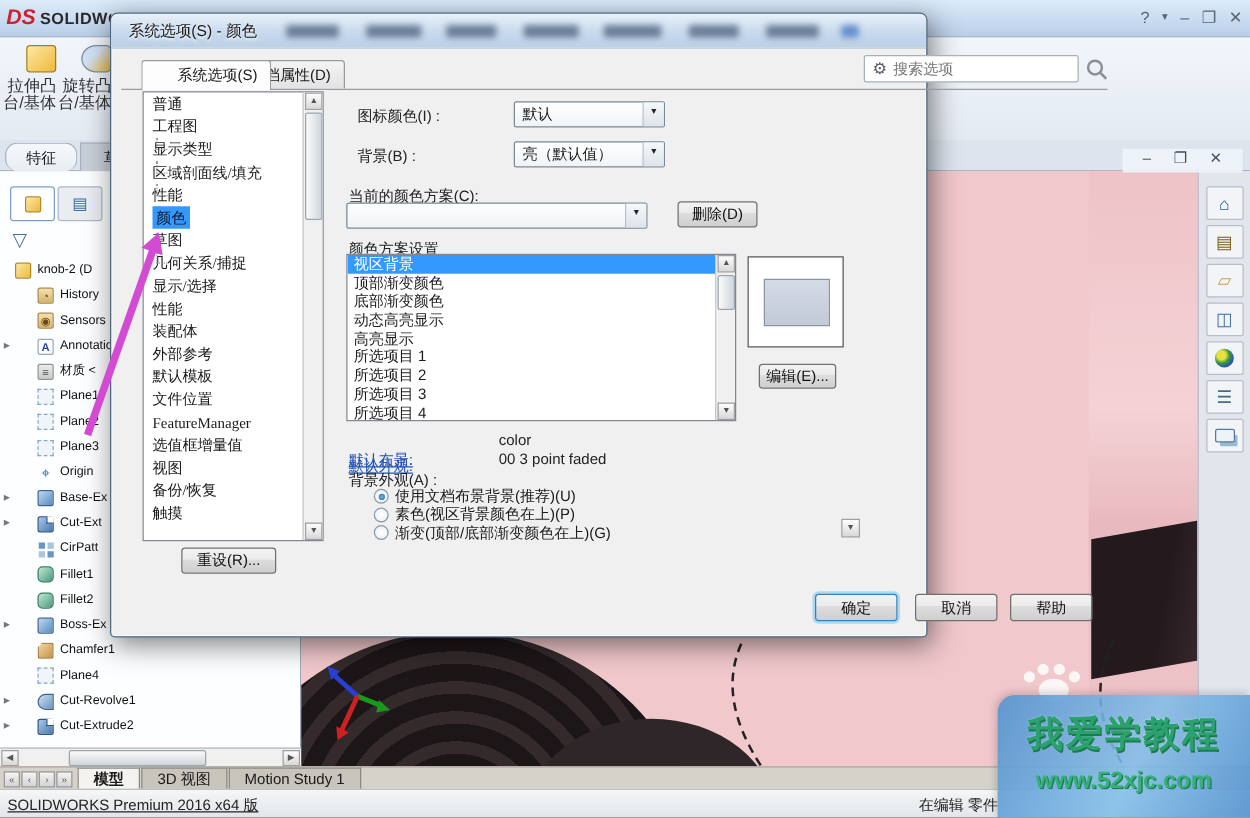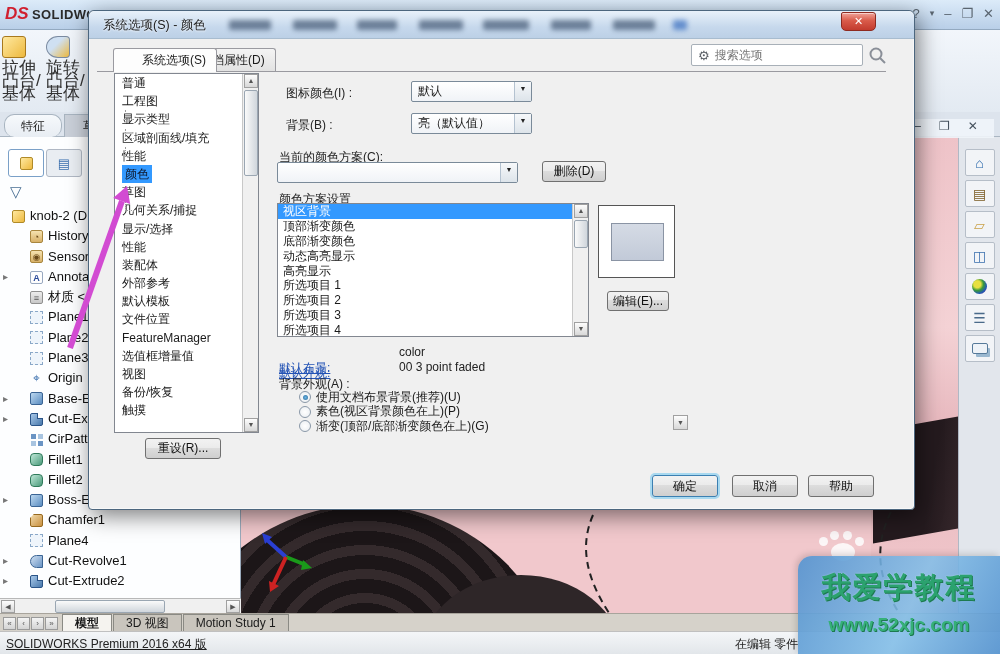--- a/index.html
+++ b/index.html
@@ -7,41 +7,41 @@
   .stage{position:relative;width:1000px;height:654px;overflow:hidden;background:#e8ecf1;font-size:12px;color:#1a1a1a;}
 
   
   .titlebar{position:absolute;left:0;top:0;width:1000px;height:30px;background:linear-gradient(#dcebf9,#b9cfe8);border-bottom:1px solid #93a9c0;}
   .brand{position:absolute;left:5px;top:4px;width:84px;height:22px;overflow:hidden;white-space:nowrap;}
   .brand .ds{color:#d01f2f;font-style:italic;font-weight:bold;font-size:17px;}
   .brand .sw{font-weight:bold;font-size:13px;color:#2a2a2a;letter-spacing:.4px;}
   .win-controls{position:absolute;right:6px;top:6px;display:flex;gap:10px;color:#5a6570;font-size:13px;}
   .win-controls span{cursor:default;}
   .toolbar{position:absolute;left:0;top:30px;width:1000px;height:82px;background:linear-gradient(#f2f6fb,#e3eaf2);}
-  .tb-btn{position:absolute;top:4px;width:43px;height:74px;text-align:left;font-size:17px;line-height:13px;color:#333;}
+  .tb-btn{position:absolute;top:4px;width:43px;height:74px;text-align:right;font-size:13px;line-height:13px;color:#333;}
   .tb-icon{display:inline-block;width:24px;height:22px;margin:2px auto 2px;border:1px solid #a8791e;border-radius:3px;}
   .tb-icon.extrude{background:linear-gradient(135deg,#ffe9a0,#edb93f);}
   .tb-icon.revolve{background:linear-gradient(135deg,#cfe0f2 40%,#edb93f);border-radius:50% 4px 4px 50%;border-color:#7a8aa0;}
   .ribbon-tabs{position:absolute;left:0;top:112px;width:1000px;height:25px;background:#dde4ed;border-bottom:1px solid #aab6c2;}
   .rtab{position:absolute;top:2px;height:23px;line-height:22px;text-align:center;border:1px solid #a8b4c0;border-bottom:none;background:linear-gradient(#f6f9fc,#e8edf3);}
   .rtab.t1{left:4px;width:58px;border-radius:10px;}
   .rtab.t2{left:64px;width:62px;background:#c9cfd8;}
 
   
   .left-panel{position:absolute;left:0;top:137px;width:241px;height:461px;background:#fdfeff;border-right:1px solid #9aaabb;}
   .fm-tab{position:absolute;top:12px;width:36px;height:28px;border:1px solid #7aa0c8;background:#fff;border-radius:3px;display:flex;align-items:center;justify-content:center;}
   .fm-tab.second{left:46px;border-color:#b0b8c4;background:#e9edf2;}
   .fm-tab.first{left:8px;}
   .funnel{position:absolute;left:10px;top:46px;font-size:15px;color:#4a6f94;}
   .ftree{position:absolute;left:0;top:69px;width:240px;height:392px;overflow:hidden;}
   .ftree-row{position:relative;height:20.3px;line-height:20.3px;padding-left:30px;display:flex;align-items:center;white-space:nowrap;}
   .ftree-row.root{padding-left:12px;}
   .twisty{position:absolute;left:3px;top:0;width:12px;color:#777;font-size:10px;}
   .twisty::after{content:"▸";}
-  .flabel{margin-left:5px;font-size:13px;color:#111;}
+  .flabel{margin-left:5px;font-size:10px;color:#111;}
   .ficon{width:13px;height:13px;border-radius:2px;display:inline-block;flex:none;position:relative;font-size:9px;line-height:12px;text-align:center;}
   .ficon.part{background:linear-gradient(135deg,#ffe9a0,#edb93f);border:1px solid #b08a28;}
   .ficon.folder-history,.ficon.folder-sensor{background:linear-gradient(#f5e2b0,#d8b168);border:1px solid #a8863e;color:#6a4a1a;}
   .ficon.folder-history::after{content:"◔";}
   .ficon.folder-sensor::after{content:"◉";}
   .ficon.folder-annot{background:#fdfdfd;border:1px solid #98a8c0;color:#2a4a9a;font-weight:bold;}
   .ficon.folder-annot::after{content:"A";}
   .ficon.material{background:linear-gradient(#ececec,#c8c8c8);border:1px solid #909090;color:#555;}
   .ficon.material::after{content:"≡";}
   .ficon.plane{background:rgba(200,220,240,.25);border:1px dashed #8aa8c8;border-radius:0;}
@@ -87,38 +87,38 @@
   .model-tabs{position:absolute;left:0;top:613px;width:1000px;height:18px;background:#d6d2ca;border-top:1px solid #a8a49c;display:flex;align-items:flex-end;}
   .nav-btns{display:flex;gap:1px;margin:0 4px 1px 3px;}
   .nav-btns span{width:13px;height:13px;background:linear-gradient(#f4f4f4,#d4d4d4);border:1px solid #9a9a9a;font-size:8px;line-height:11px;text-align:center;color:#555;}
   .mtab{height:17px;line-height:16px;padding:0 12px;border:1px solid #8a8a84;border-bottom:none;background:#c9c5bd;margin-right:1px;font-size:12px;}
   .mtab.active{background:#f5f3ef;font-weight:bold;}
   .statusbar{position:absolute;left:0;top:631px;width:1000px;height:23px;background:linear-gradient(#f4f6f8,#e2e6ea);border-top:1px solid #c0c0c0;}
   .status-left{position:absolute;left:6px;top:4px;color:#222;text-decoration:underline;}
   .status-right{position:absolute;left:735px;top:4px;color:#222;}
 
   
-  .dialog{position:absolute;left:88px;top:10px;width:827px;height:500px;background:#f0f0f0;border:1px solid #4c667e;border-radius:6px 6px 4px 4px;box-shadow:3px 6px 22px rgba(0,0,0,.5),inset 0 0 0 1px rgba(255,255,255,.55);z-index:40;}
+  .dialog{position:absolute;left:88px;top:10px;width:654px;height:500px;background:#f0f0f0;border:1px solid #4c667e;border-radius:6px 6px 4px 4px;box-shadow:3px 6px 22px rgba(0,0,0,.5),inset 0 0 0 1px rgba(255,255,255,.55);z-index:40;}
   .dlg-titlebar{position:absolute;left:0;top:0;width:100%;height:28px;background:linear-gradient(#e8f1fa,#c6d8ec 60%,#bcd0e6);border-radius:6px 6px 0 0;border-bottom:1px solid #a8bccf;overflow:hidden;}
   .dlg-title{position:absolute;left:14px;top:6px;font-size:12.5px;color:#1a1a1a;text-shadow:0 1px 2px rgba(255,255,255,.9);}
   .blur-blob{position:absolute;top:9px;height:10px;background:#1f3553;opacity:.55;filter:blur(2.5px);border-radius:2px;}
   .blur-blob.b8{background:#3a6fc0;opacity:.7;}
   .dlg-close{position:absolute;left:752px;top:1px;width:35px;height:19px;background:linear-gradient(#f0a399,#d95b4a 45%,#c23b2e);border:1px solid #8e2a20;border-radius:2px 3px 5px 5px;color:#fff;font-weight:bold;font-size:11px;text-align:center;line-height:17px;box-shadow:inset 0 1px 0 rgba(255,255,255,.5);}
   .dlg-tab{position:absolute;top:37px;height:23px;line-height:22px;padding:0 10px;border:1px solid #9a9aa0;border-bottom:none;background:linear-gradient(#f4f4f4,#e2e2e2);border-radius:3px 3px 0 0;font-size:12px;}
   .dlg-tab.active{background:#fdfdfd;height:24px;z-index:2;padding-left:28px;}
   .dlg-tabline{position:absolute;left:8px;top:60px;width:789px;height:0;border-top:1px solid #9a9aa0;}
   .dlg-search{position:absolute;left:602px;top:33px;width:172px;height:22px;background:#fff;border:1px solid #a8b0b8;border-radius:2px;display:flex;align-items:center;padding:0 6px;gap:5px;color:#777;}
   .dlg-search .gear{color:#5a5f66;font-size:13px;}
   .mag{position:absolute;left:780px;top:36px;}
 
   .opt-tree{position:absolute;left:25px;top:62px;width:145px;height:360px;background:#fff;border:1px solid #828790;overflow:hidden;}
   .opt-row{height:18.2px;line-height:18.2px;padding-left:7px;white-space:nowrap;font-size:12px;}
   .opt-row.indent{position:relative;}
   .opt-row.indent::before{content:"";position:absolute;left:10px;top:0;width:8px;height:9px;border-left:1px dotted #9a9a9a;border-bottom:1px dotted #9a9a9a;}
-  .opt-row .lbl{display:inline-block;}
+  .opt-row .lbl{display:inline-block;font-family:Liberation Serif, serif;}
   .opt-row.selected .lbl{background:#3399ff;color:#0f172a;padding:0 3px;}
   .vsb{position:absolute;right:0;top:0;width:16px;height:100%;background:#f0f0f0;border-left:1px solid #c8c8c8;}
   .vsb .a{position:absolute;left:1px;width:14px;height:14px;background:linear-gradient(#fdfdfd,#d8d8d8);border:1px solid #a0a0a0;color:#555;font-size:7px;line-height:12px;text-align:center;}
   .vsb .up{top:0;} .vsb .dn{bottom:0;}
   .vsb .th{position:absolute;left:1px;width:14px;background:linear-gradient(90deg,#fafafa,#d0d6dc);border:1px solid #9aa6b2;border-radius:2px;}
 
   .win-btn{background:linear-gradient(#f2f2f2,#ebebeb 45%,#dddddd 46%,#cfcfcf);border:1px solid #707070;border-radius:3px;font-size:12px;text-align:center;color:#111;}
   .reset-btn{position:absolute;left:56px;top:427px;width:76px;height:21px;line-height:19px;}
   .dlg-label{position:absolute;font-size:12px;color:#222;white-space:nowrap;}
   .combo{position:absolute;height:21px;background:linear-gradient(#fff,#f0f3f7);border:1px solid #7a8a99;border-radius:2px;font-size:12px;line-height:19px;padding-left:6px;}

